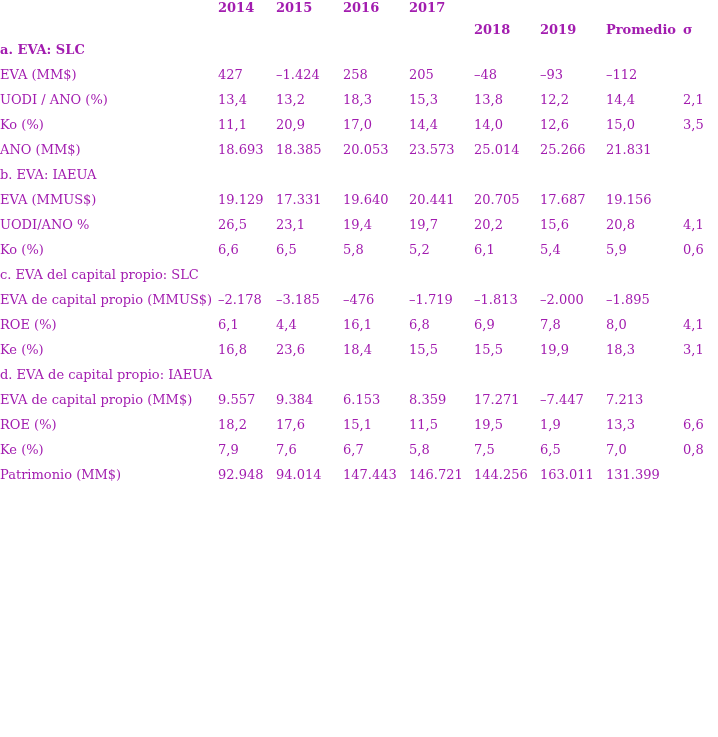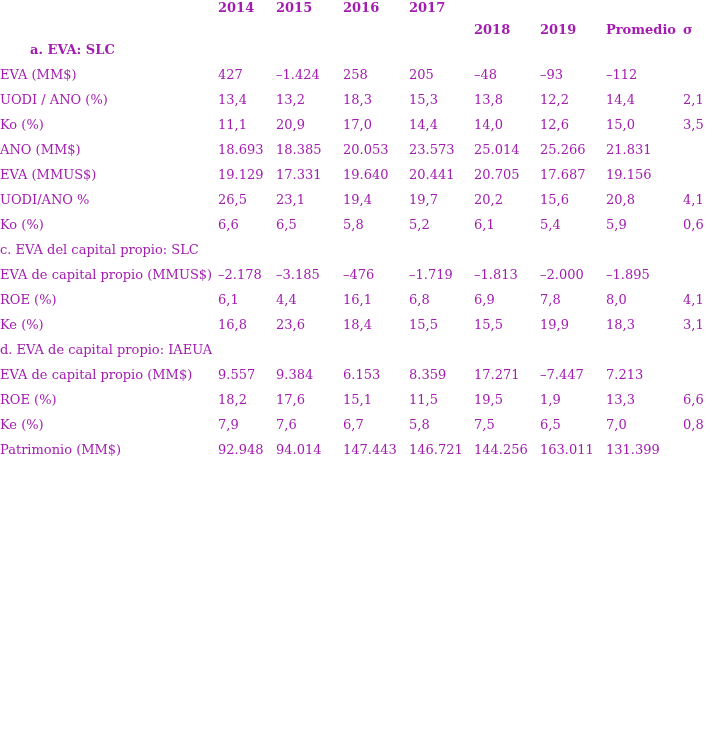--- a/index.html
+++ b/index.html
@@ -36,21 +36,21 @@
   th.sigma-col { text-align: center; padding-left: 0; }
   tbody tr { height: 25px; }
   tbody td { vertical-align: middle; }
   td.lbl { padding-left: 6px; }
   td.val { padding-left: 4px; }
   td.sigma { text-align: center; padding-left: 0; }
   td.section-title {
     text-align: center;
     font-weight: normal;
   }
-  td.section-title.bold { font-weight: bold; padding-left: 30px; }
+  td.section-title.bold { font-weight: bold; }
 </style>
 </head>
 <body>
 
 <div class="page">
   <table class="eva">
     <colgroup>
       <col style="width:218px">
       <col style="width:58px">
       <col style="width:67px">
@@ -116,20 +116,23 @@
           <td class="val">18.693</td>
           <td class="val">18.385</td>
           <td class="val">20.053</td>
           <td class="val">23.573</td>
           <td class="val">25.014</td>
           <td class="val">25.266</td>
           <td class="val">21.831</td>
           <td class="sigma"></td>
         </tr>
         <tr>
+          <td colspan="9" class="section-title">b. EVA: IAEUA</td>
+        </tr>
+        <tr>
           <td class="lbl">EVA (MMUS$)</td>
           <td class="val">19.129</td>
           <td class="val">17.331</td>
           <td class="val">19.640</td>
           <td class="val">20.441</td>
           <td class="val">20.705</td>
           <td class="val">17.687</td>
           <td class="val">19.156</td>
           <td class="sigma"></td>
         </tr>

